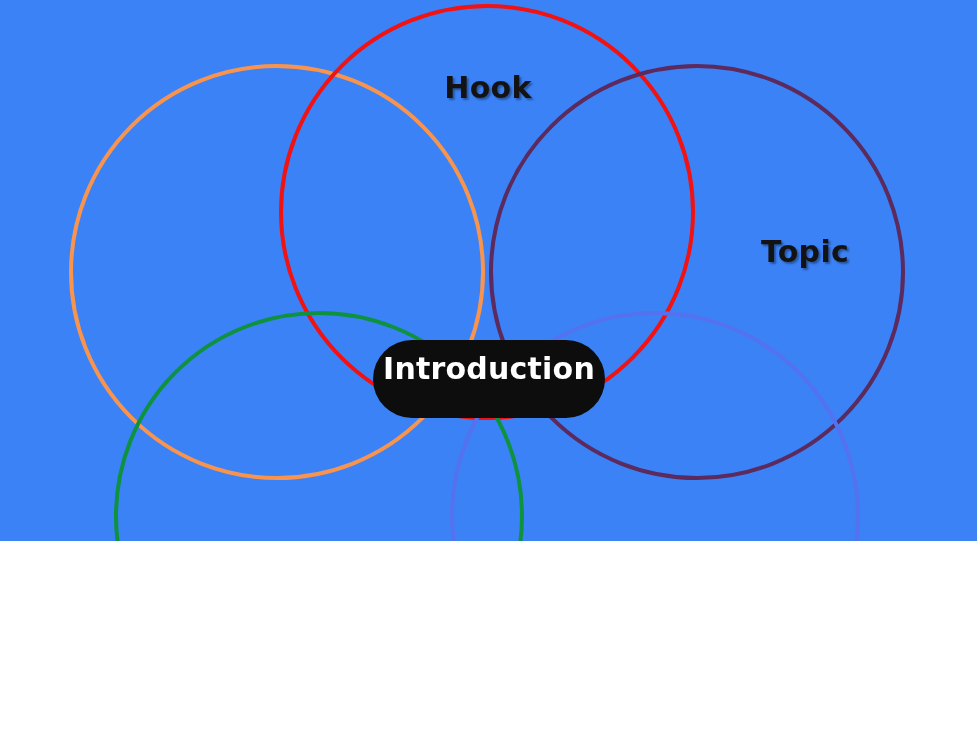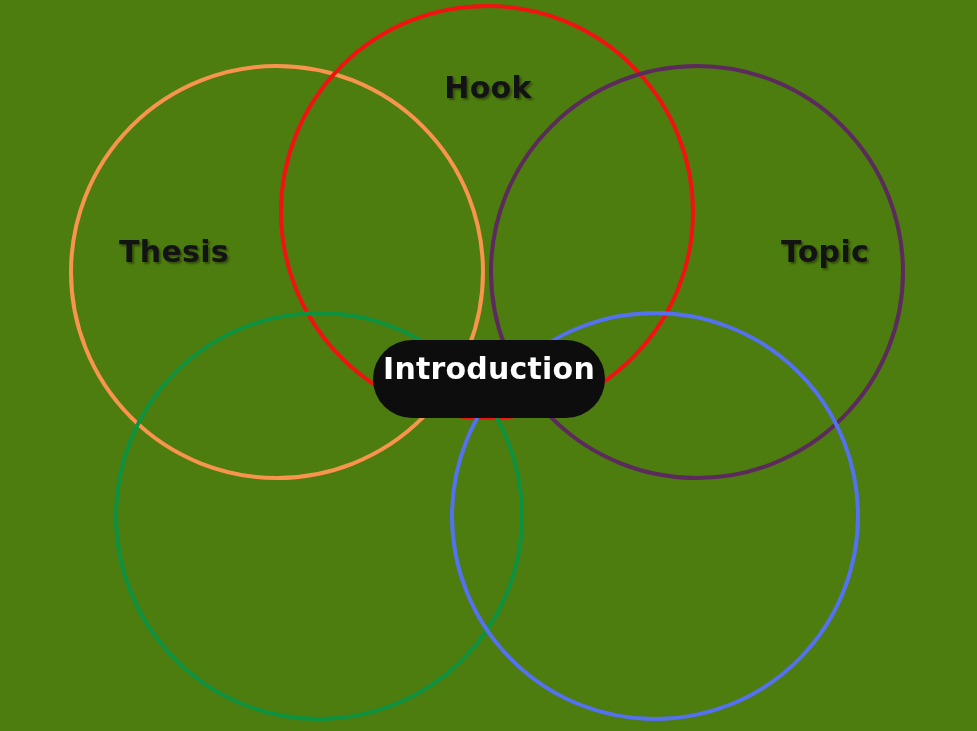--- a/index.html
+++ b/index.html
@@ -3,22 +3,22 @@
 <meta charset="utf-8">
 <style>
   html, body {
     margin: 0;
     padding: 0;
     background: #ffffff;
   }
   .canvas {
     position: relative;
     width: 977px;
-    height: 731px;
-    background: #4d7c0f;
+    height: 541px;
+    background: #3b82f6;
     overflow: hidden;
     font-family: "DejaVu Sans", "Liberation Sans", sans-serif;
   }
   .canvas svg {
     position: absolute;
     left: 0;
     top: 0;
     display: block;
   }
   .ring {
@@ -57,21 +57,20 @@
 
     <circle class="ring" cx="319" cy="516" r="203" stroke="#0f9240"></circle>
 
     <circle class="ring" cx="655" cy="516" r="203" stroke="#5471f0"></circle>
 
     <rect x="373" y="340" width="232" height="78" rx="39" ry="39" fill="#0d0d0d"></rect>
   </svg>
 
   <div class="label" style="left:488px; top:87px">Hook</div>
 
-  <div class="label" style="left:174px; top:251px">Thesis</div>
 
-  <div class="label" style="left:825px; top:251px">Topic</div>
+  <div class="label" style="left:805px; top:251px">Topic</div>
 
 
 
   <div class="label pill-label" style="left:489px; top:368px">Introduction</div>
 
 </div>
 
 </body></html>

